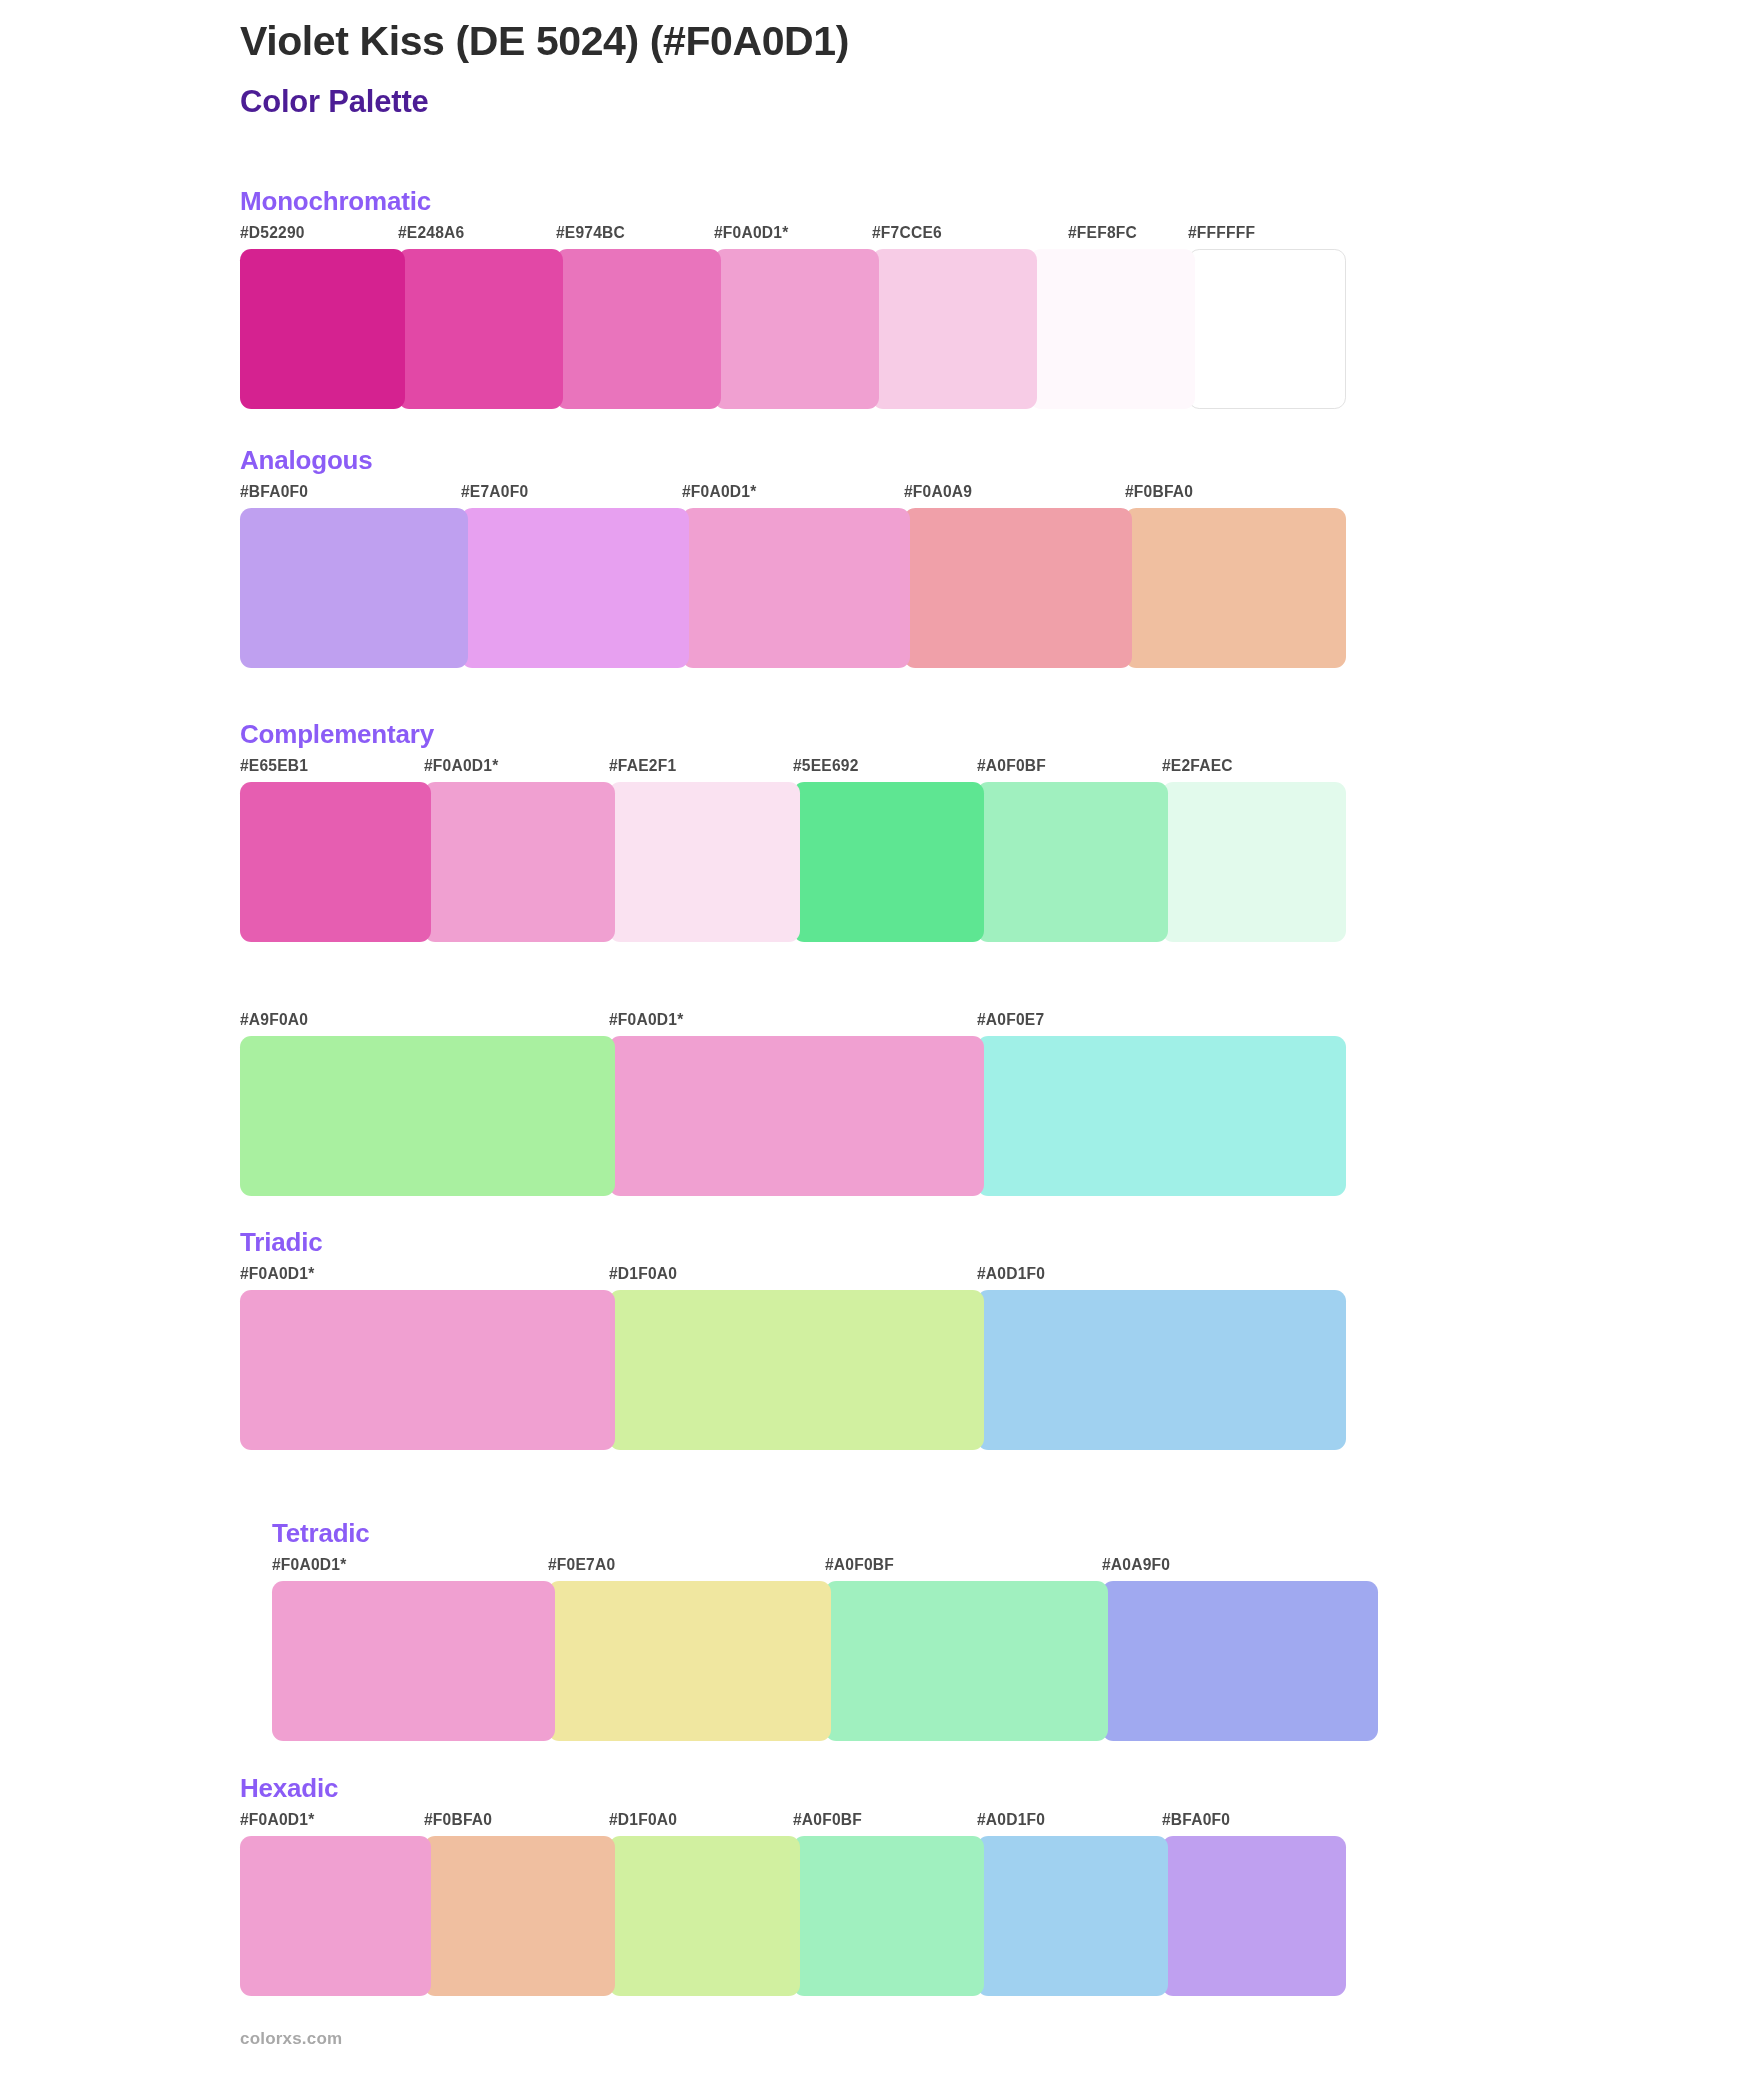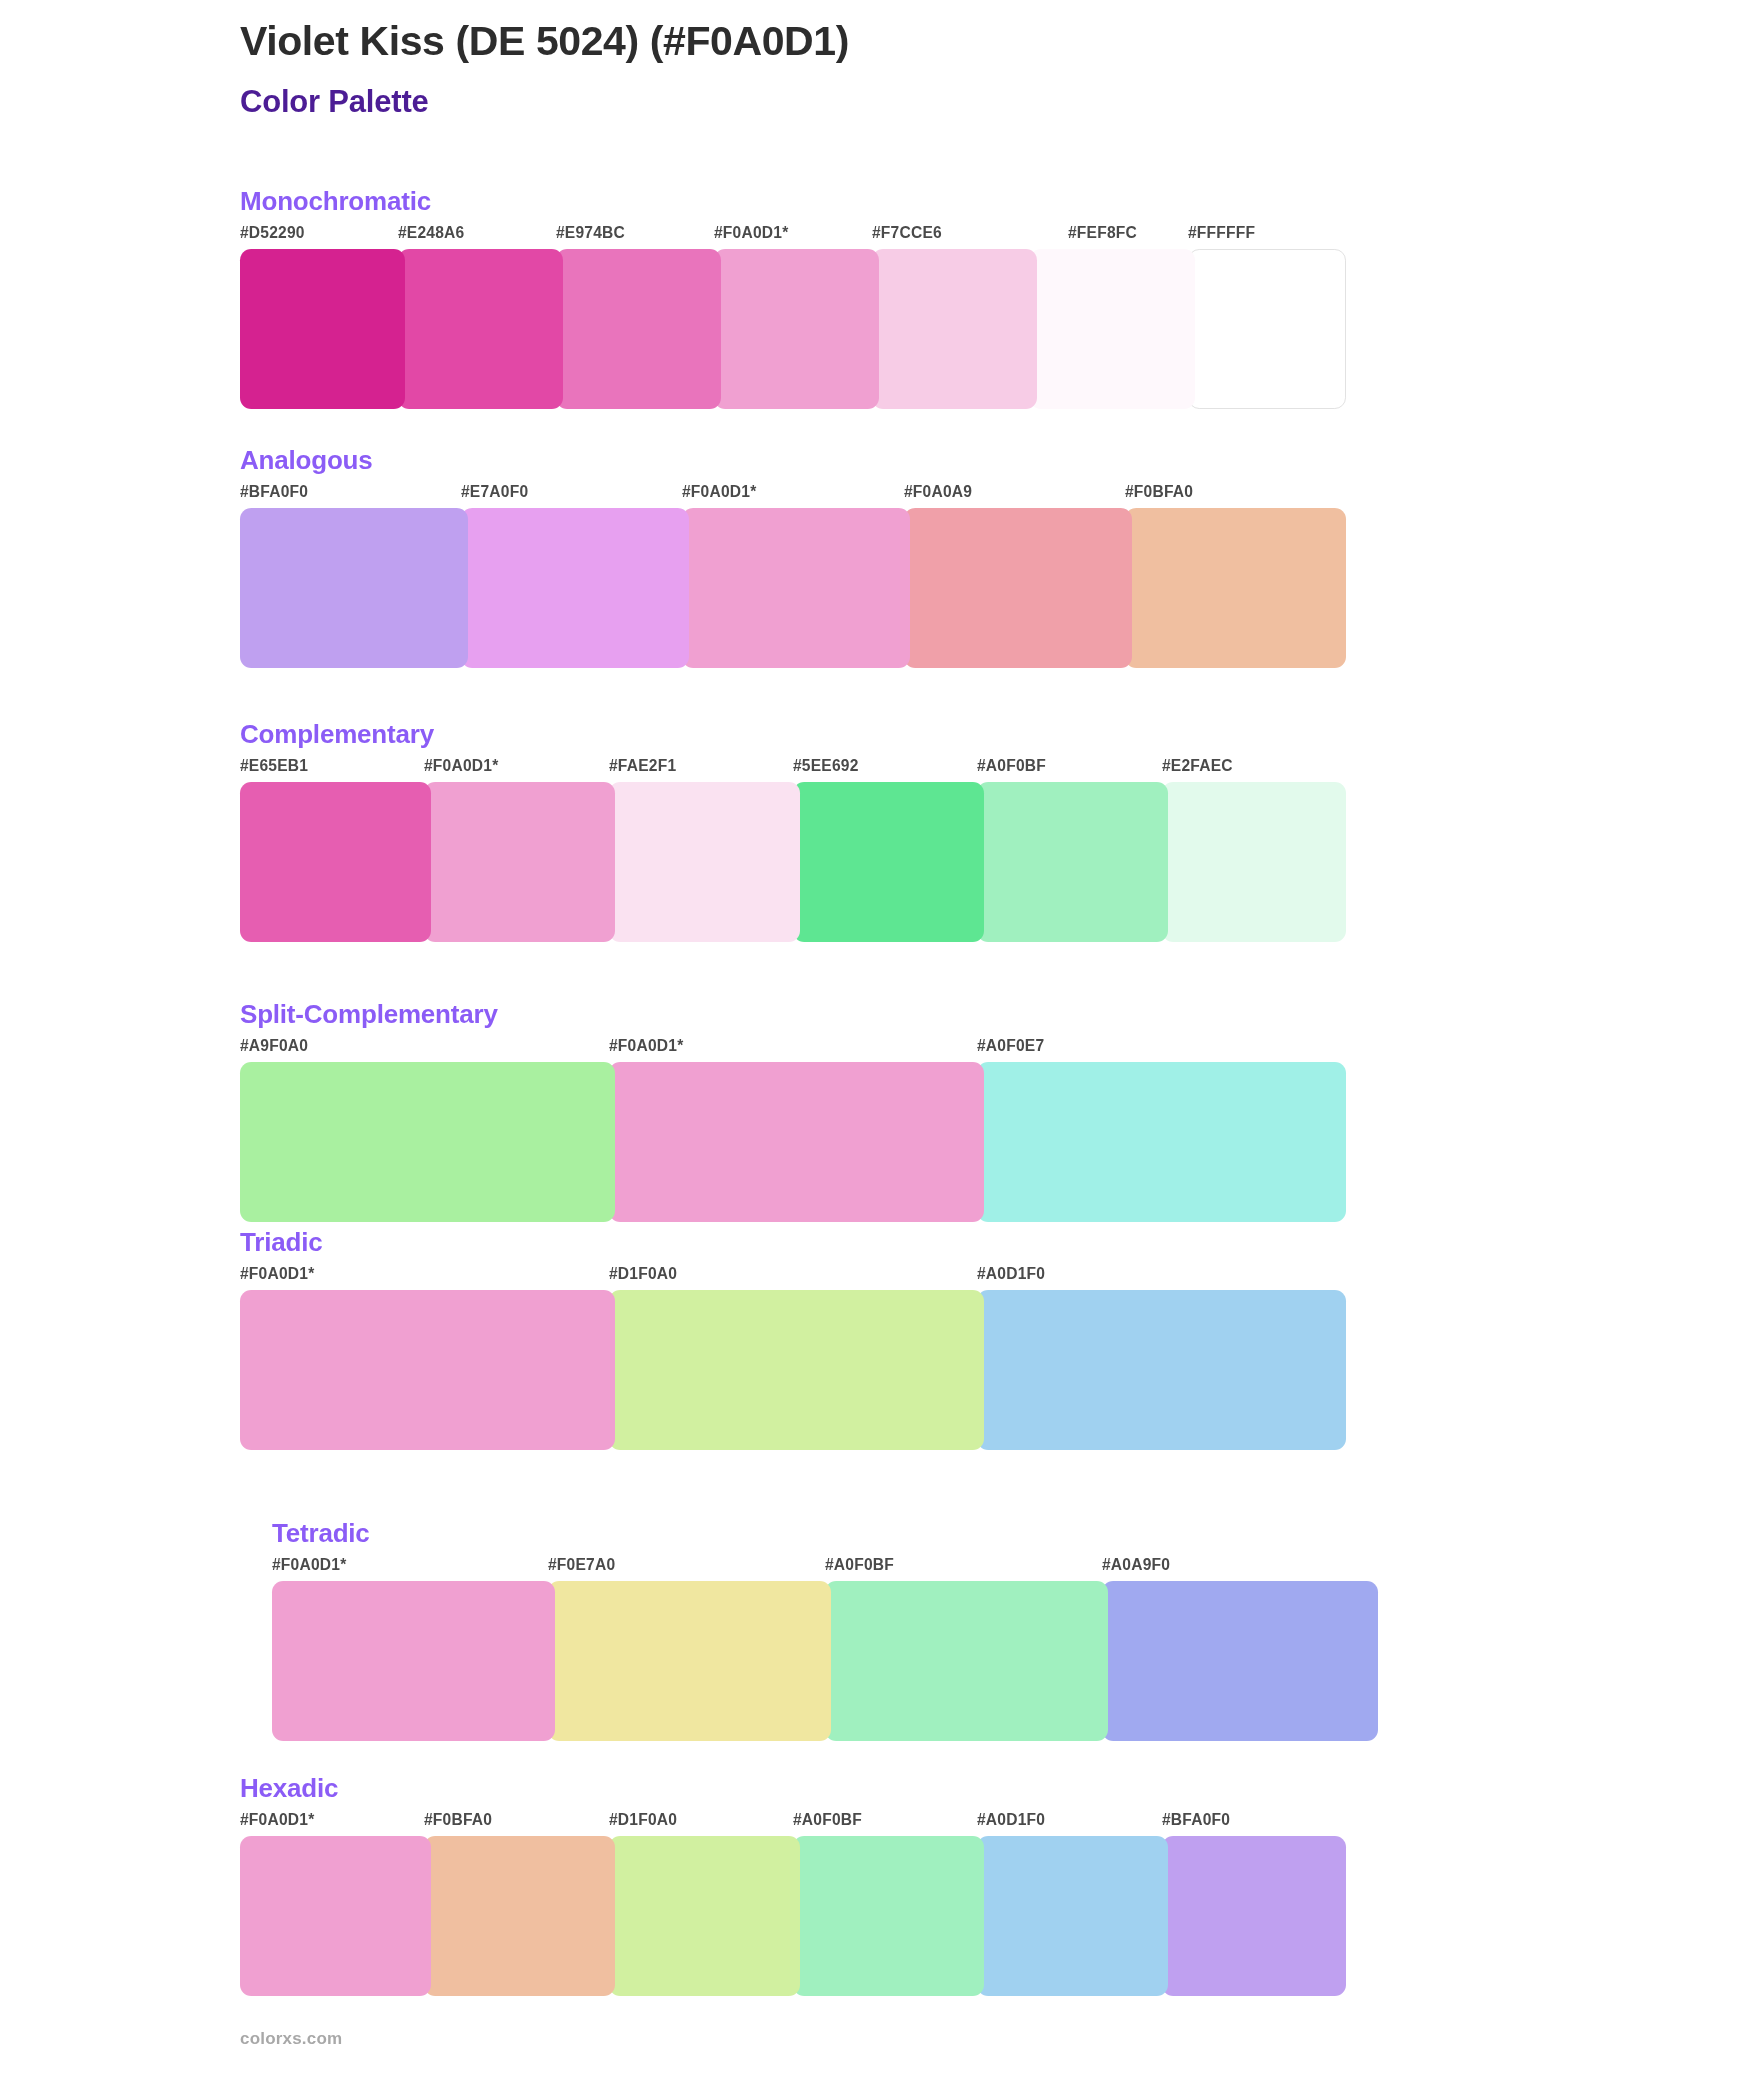--- a/index.html
+++ b/index.html
@@ -158,21 +158,20 @@
           <div class="swatch-label" style="left: 369px; z-index: 50;">#FAE2F1</div>
           <div class="swatch" title="#5EE692" style="left: 553px; width: 191px; background: rgb(94, 230, 146); z-index: 3;"></div>
           <div class="swatch-label" style="left: 553px; z-index: 50;">#5EE692</div>
           <div class="swatch" title="#A0F0BF" style="left: 737px; width: 191px; background: rgb(160, 240, 191); z-index: 2;"></div>
           <div class="swatch-label" style="left: 737px; z-index: 50;">#A0F0BF</div>
           <div class="swatch" title="#E2FAEC" style="left: 922px; width: 184px; background: rgb(226, 250, 236); z-index: 1;"></div>
           <div class="swatch-label" style="left: 922px; z-index: 50;">#E2FAEC</div>
         </div>
       </div>
       <div class="section" style="top: 1001px;">
-        <div class="section-heading">Split-Complementary</div>
         <div class="swatch-strip" style="width: 908px; text-align: center;">
           <div class="swatch" title="#A9F0A0" style="left: 0px; width: 375px; background: rgb(169, 240, 160); z-index: 3;"></div>
           <div class="swatch-label" style="left: 0px; z-index: 50;">#A9F0A0</div>
           <div class="swatch" title="#F0A0D1*" style="left: 369px; width: 375px; background: rgb(240, 160, 209); z-index: 2;"></div>
           <div class="swatch-label" style="left: 369px; z-index: 50;">#F0A0D1*</div>
           <div class="swatch" title="#A0F0E7" style="left: 737px; width: 369px; background: rgb(160, 240, 231); z-index: 1;"></div>
           <div class="swatch-label" style="left: 737px; z-index: 50;">#A0F0E7</div>
         </div>
       </div>
       <div class="section" style="top: 1229px;">

